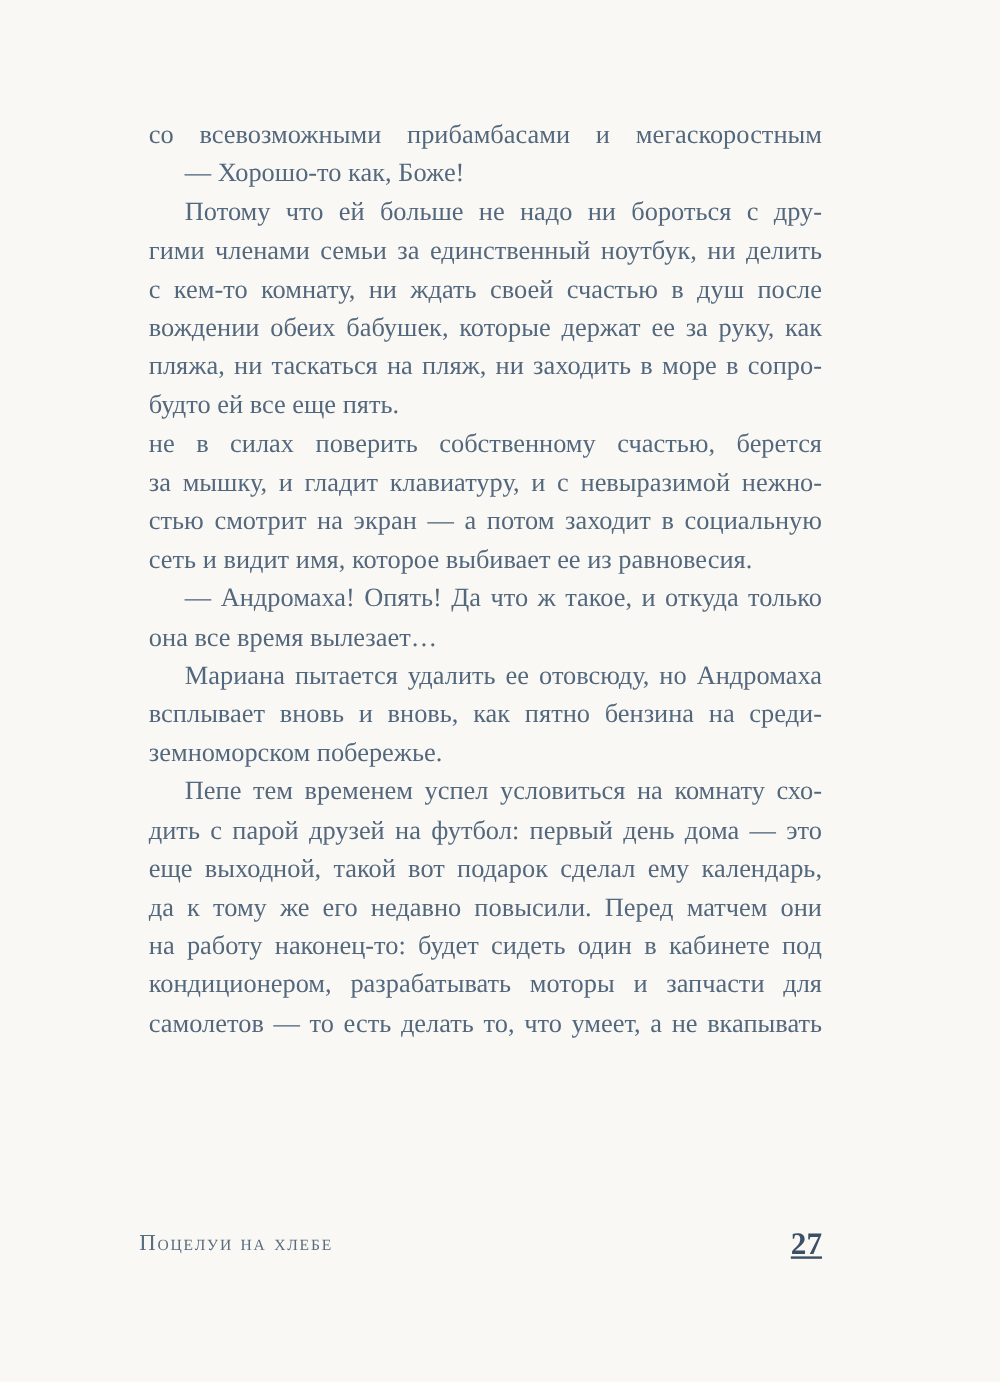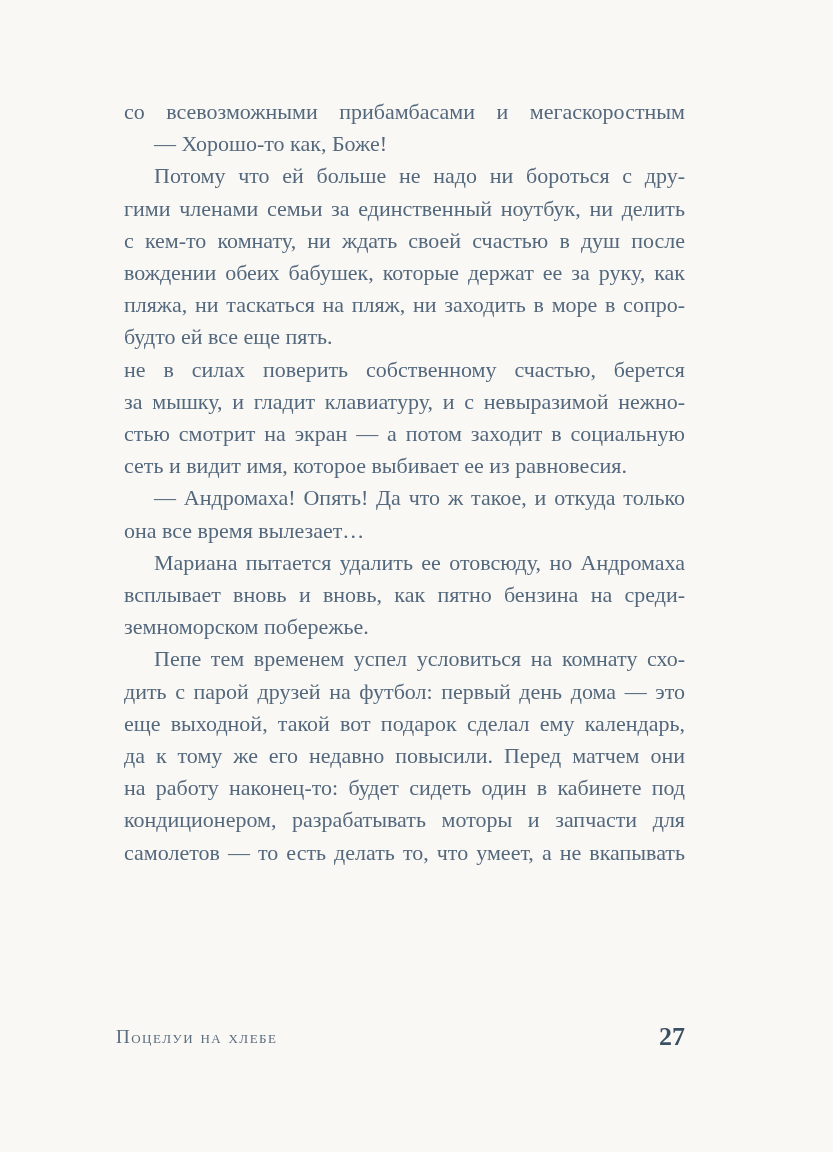--- a/index.html
+++ b/index.html
@@ -48,20 +48,21 @@
   .running-title {
     font-variant: small-caps;
     font-size: 19px;
     letter-spacing: 1.5px;
     color: var(--footer-color, #5a6c7f);
   }
   .page-number {
     font-weight: bold;
     font-size: 26px;
     color: var(--pagenum-color, #3b5064);
+    text-decoration: underline;
   }
 </style>
 </head>
 <body>
 
 <div class="page">
   <main class="text-block" id="text-block">
       <div class="line">со всевозможными прибамбасами и мегаскоростным</div>
       <div class="line indented para-end">— Хорошо-то как, Боже!</div>
       <div class="line indented">Потому что ей больше не надо ни бороться с дру-</div>

